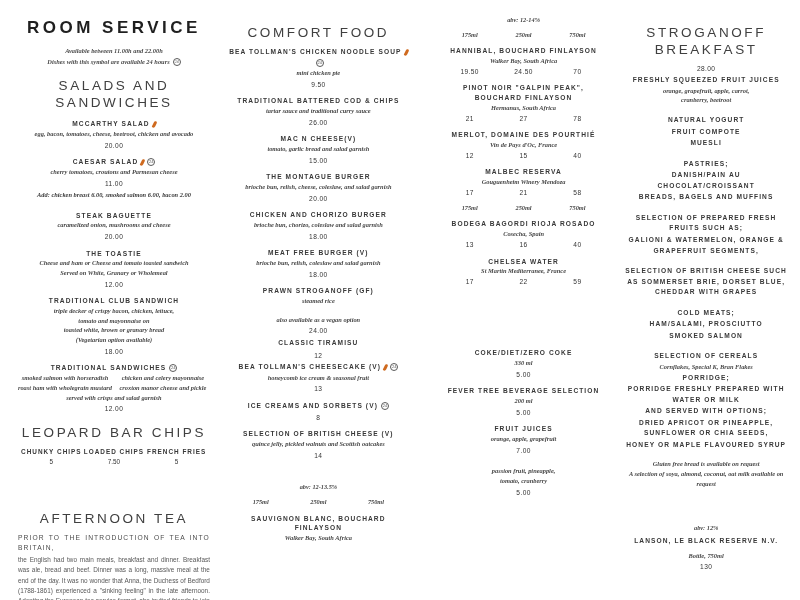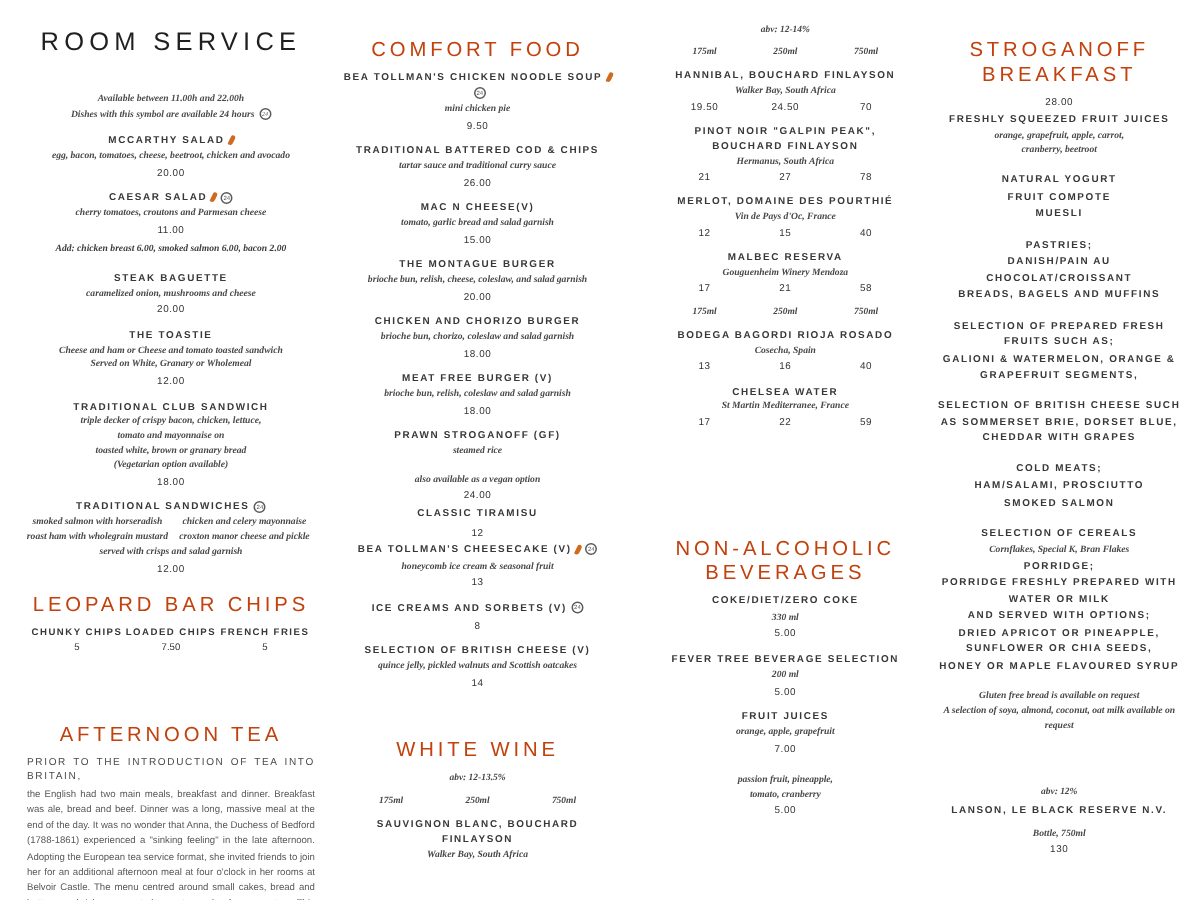--- a/index.html
+++ b/index.html
@@ -4,23 +4,23 @@
 <style>
   html,body{margin:0;padding:0;background:#ffffff;}
   body{width:800px;height:600px;overflow:hidden;font-family:"Liberation Sans",sans-serif;color:#3c3c3c;}
   #menu{display:flex;box-sizing:border-box;padding:14px 10px 0 16px;}
   .col{text-align:center;}
   .c1{width:208px;margin-right:16px;}
   .c2{width:192px;margin-right:30px;}
   .c3{width:180px;margin-right:14px;}
   .c4{width:178px;}
   .ln{line-height:1.45;}
-  .pagetitle{font-size:17px;letter-spacing:3.5px;color:#1f1f1f;margin:2px 0 20px;font-weight:400;}
+  .pagetitle{font-size:17px;letter-spacing:3.5px;color:#1f1f1f;margin:2px 0 5px;font-weight:700;}
   .note{font-size:6.4px;font-style:italic;font-family:"Liberation Serif",serif;font-weight:600;color:#4a4a4a;line-height:1.7;}
-  .gold{color:#c2410c;font-size:13.5px;letter-spacing:2.6px;margin:11px 0 5px;font-weight:400;line-height:1.25;}
+  .gold{color:#404040;font-size:13.5px;letter-spacing:2.6px;margin:11px 0 5px;font-weight:400;line-height:1.25;}
   .n{font-size:6.6px;letter-spacing:1.1px;font-weight:700;color:#383838;margin-top:7px;line-height:1.5;}
   .nt{font-size:6.6px;letter-spacing:1.1px;font-weight:700;color:#383838;margin-top:1px;line-height:1.6;}
   .d{font-size:6.4px;font-style:italic;font-family:"Liberation Serif",serif;font-weight:600;color:#474747;line-height:1.5;}
   .p{font-size:6.6px;color:#333;margin:2px 0 2px;letter-spacing:.4px;}
   .ab{font-size:6.3px;font-style:italic;font-family:"Liberation Serif",serif;font-weight:600;color:#474747;margin:1px 0 4px;}
   .add{font-size:6.4px;font-style:italic;font-family:"Liberation Serif",serif;font-weight:700;color:#3a3a3a;}
   .lead{font-size:6.7px;letter-spacing:1.1px;color:#4c4c4c;text-align:justify;text-align-last:justify;margin:3px 2px 2px;font-weight:400;}
   .para{font-size:6.4px;color:#585858;text-align:justify;line-height:1.62;margin:0 2px;font-weight:400;}
   .row3{display:grid;grid-template-columns:1fr 1fr 1fr;padding:0 4px;}
   .sz{margin:6px 0 2px;}
@@ -38,20 +38,21 @@
   .h24{width:8px;height:8px;border:1px solid #5a5a5a;border-radius:50%;box-sizing:border-box;font-size:4px;line-height:6px;color:#5a5a5a;text-align:center;font-weight:400;letter-spacing:0;}
 </style>
 </head>
 <body>
 
 <div id="menu">
     <div class="col c1">
       <div class="ln pagetitle"><span>ROOM SERVICE</span></div>
       <div class="ln note"><span>Available between 11.00h and 22.00h</span></div>
       <div class="ln note"><span>Dishes with this symbol are available 24 hours</span><span class="badge h24">24</span></div>
+      <div class="ln gold"><span>SALADS AND SANDWICHES</span></div>
       <div class="ln n"><span>MCCARTHY SALAD</span><span class="badge chilli"></span></div>
       <div class="ln d"><span>egg, bacon, tomatoes, cheese, beetroot, chicken and avocado</span></div>
       <div class="ln p"><span>20.00</span></div>
       <div class="ln n"><span>CAESAR SALAD</span><span class="badge chilli"></span><span class="badge h24">24</span></div>
       <div class="ln d"><span>cherry tomatoes, croutons and Parmesan cheese</span></div>
       <div class="ln p"><span>11.00</span></div>
       <div class="ln add"><span>Add: chicken breast 6.00, smoked salmon 6.00, bacon 2.00</span></div>
       <div class="ln g1"></div>
       <div class="ln n"><span>STEAK BAGUETTE</span></div>
       <div class="ln d"><span>caramelized onion, mushrooms and cheese</span></div>
@@ -122,21 +123,20 @@
       <div class="ln p"><span>12</span></div>
       <div class="ln nt"><span>BEA TOLLMAN'S CHEESECAKE (V)</span><span class="badge chilli"></span><span class="badge h24">24</span></div>
       <div class="ln d"><span>honeycomb ice cream &amp; seasonal fruit</span></div>
       <div class="ln p"><span>13</span></div>
       <div class="ln n"><span>ICE CREAMS AND SORBETS (V)</span><span class="badge h24">24</span></div>
       <div class="ln p"><span>8</span></div>
       <div class="ln n"><span>SELECTION OF BRITISH CHEESE (V)</span></div>
       <div class="ln d"><span>quince jelly, pickled walnuts and Scottish oatcakes</span></div>
       <div class="ln p"><span>14</span></div>
       <div class="ln g3"></div>
-      <div class="ln gold"><span>WHITE WINE</span></div>
       <div class="ln ab"><span>abv: 12-13.5%</span></div>
       <div class="ln sz row3">
         <span>175ml</span>
         <span>250ml</span>
         <span>750ml</span>
       </div>
       <div class="ln n"><span>SAUVIGNON BLANC, BOUCHARD FINLAYSON</span></div>
       <div class="ln d"><span>Walker Bay, South Africa</span></div>
     </div>
     <div class="col c3">
@@ -187,21 +187,20 @@
         <span>40</span>
       </div>
       <div class="ln n"><span>CHELSEA WATER</span></div>
       <div class="ln d"><span>St Martin Mediterranee, France</span></div>
       <div class="ln pr3 row3">
         <span>17</span>
         <span>22</span>
         <span>59</span>
       </div>
       <div class="ln g5"></div>
-      <div class="ln gold"><span>NON-ALCOHOLIC BEVERAGES</span></div>
       <div class="ln nt"><span>COKE/DIET/ZERO COKE</span></div>
       <div class="ln d"><span>330 ml</span></div>
       <div class="ln p"><span>5.00</span></div>
       <div class="ln n"><span>FEVER TREE BEVERAGE SELECTION</span></div>
       <div class="ln d"><span>200 ml</span></div>
       <div class="ln p"><span>5.00</span></div>
       <div class="ln n"><span>FRUIT JUICES</span></div>
       <div class="ln d"><span>orange, apple, grapefruit</span></div>
       <div class="ln p"><span>7.00</span></div>
       <div class="ln g2"></div>

